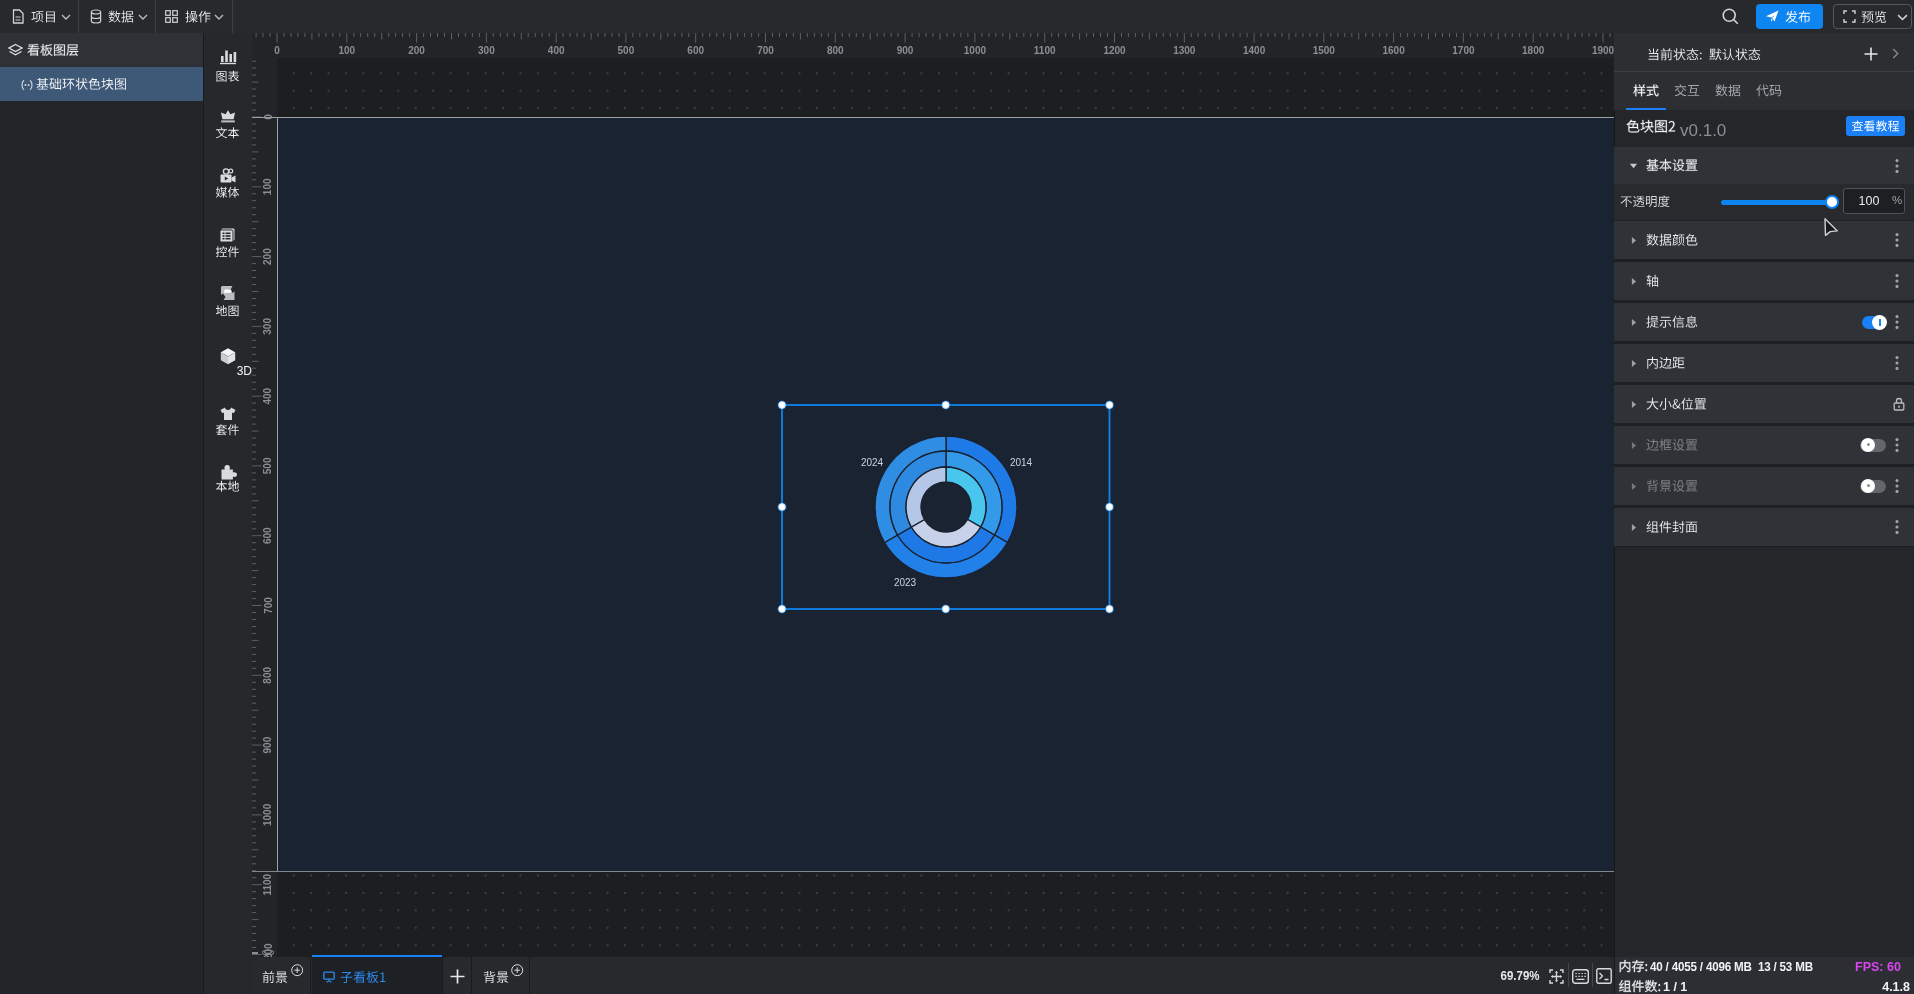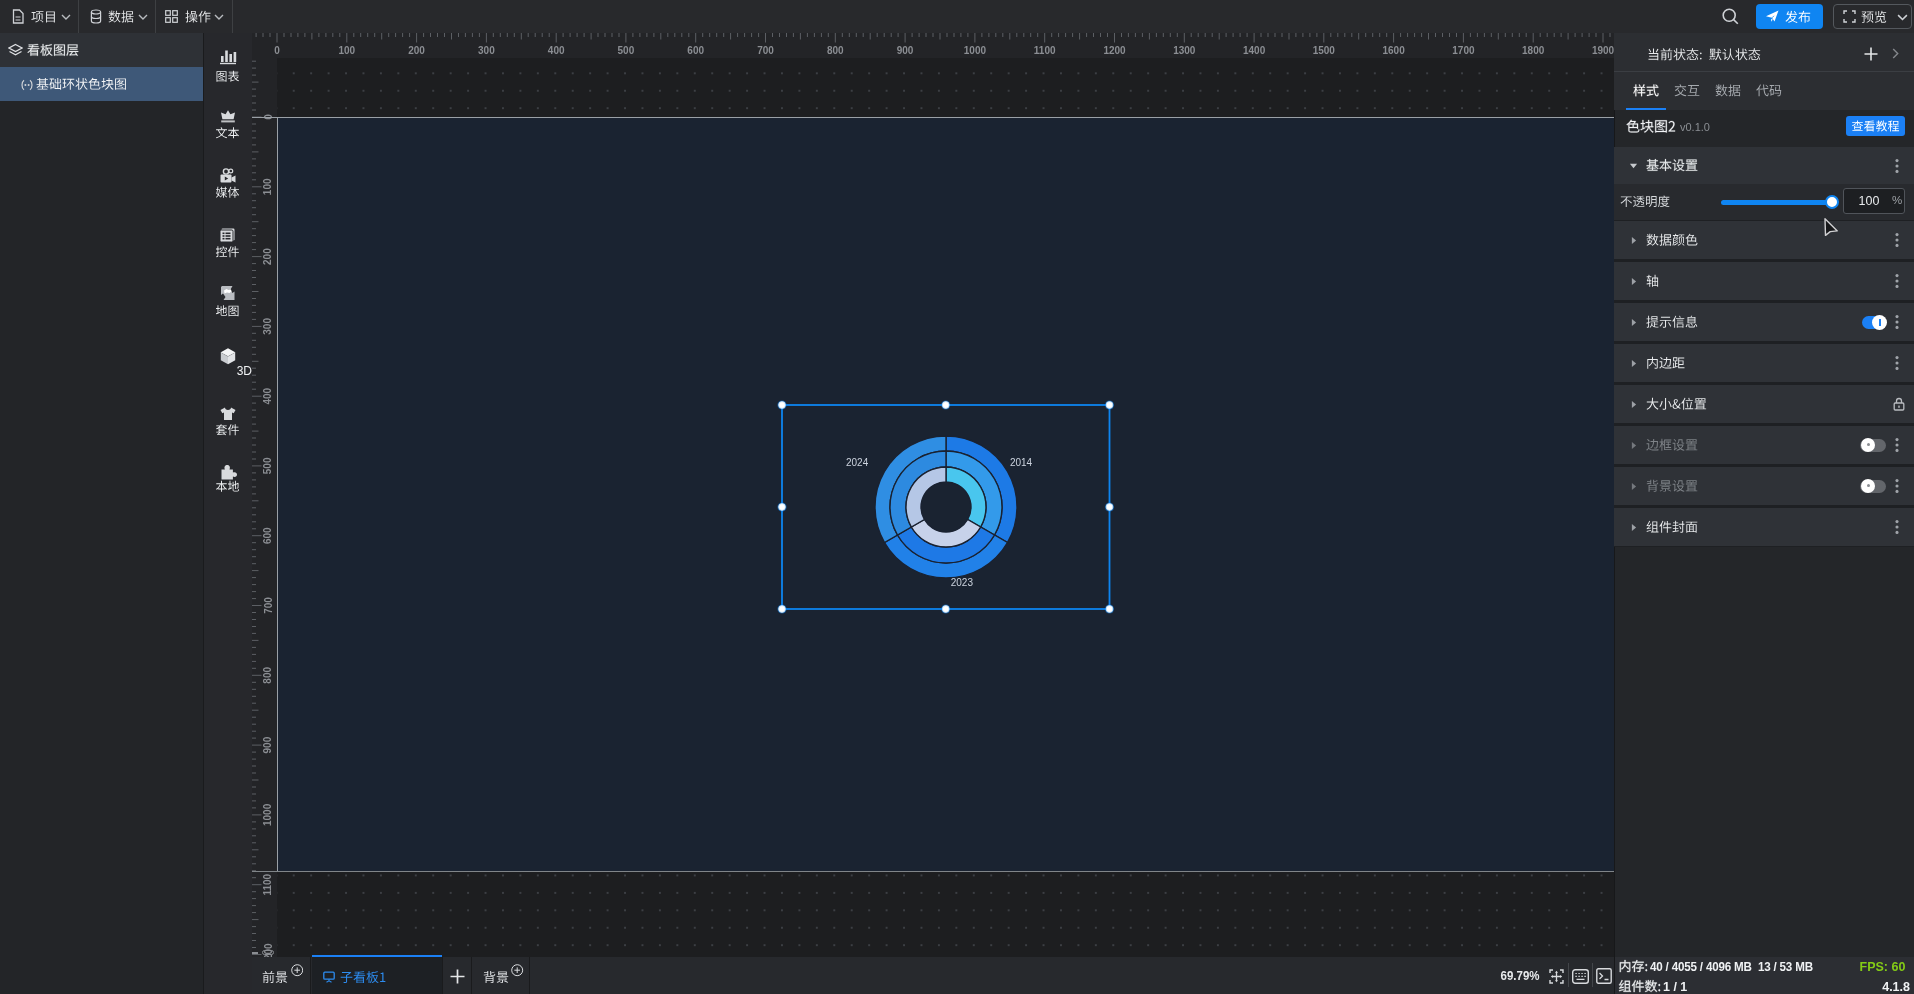--- a/index.html
+++ b/index.html
@@ -161,23 +161,23 @@
     <path d="M946.00 435.50A71 71 0 0 1 1007.49 542.00L994.50 534.50A56 56 0 0 0 946.00 450.50Z" fill="#1d7ae6" stroke="#1a2231" stroke-width="1.4"></path>
     <path d="M1007.49 542.00A71 71 0 0 1 884.51 542.00L897.50 534.50A56 56 0 0 0 994.50 534.50Z" fill="#2181e8" stroke="#1a2231" stroke-width="1.4"></path>
     <path d="M884.51 542.00A71 71 0 0 1 946.00 435.50L946.00 450.50A56 56 0 0 0 897.50 534.50Z" fill="#2f8ee3" stroke="#1a2231" stroke-width="1.4"></path>
     <path d="M946.00 450.50A56 56 0 0 1 994.50 534.50L980.64 526.50A40 40 0 0 0 946.00 466.50Z" fill="#339aea" stroke="#1a2231" stroke-width="1.4"></path>
     <path d="M994.50 534.50A56 56 0 0 1 897.50 534.50L911.36 526.50A40 40 0 0 0 980.64 526.50Z" fill="#1e79e6" stroke="#1a2231" stroke-width="1.4"></path>
     <path d="M897.50 534.50A56 56 0 0 1 946.00 450.50L946.00 466.50A40 40 0 0 0 911.36 526.50Z" fill="#2d8ae0" stroke="#1a2231" stroke-width="1.4"></path>
     <path d="M946.00 466.50A40 40 0 0 1 980.64 526.50L967.65 519.00A25 25 0 0 0 946.00 481.50Z" fill="#49c6ee" stroke="#1a2231" stroke-width="1.4"></path>
     <path d="M980.64 526.50A40 40 0 0 1 911.36 526.50L924.35 519.00A25 25 0 0 0 967.65 519.00Z" fill="#c7d2ea" stroke="#1a2231" stroke-width="1.4"></path>
     <path d="M911.36 526.50A40 40 0 0 1 946.00 466.50L946.00 481.50A25 25 0 0 0 924.35 519.00Z" fill="#b5c7e6" stroke="#1a2231" stroke-width="1.4"></path>
   </svg>
-<div class="abs" style="left:846px;top:457px;width:52px;font-size:10px;color:#ccd3de;z-index:20">2024</div>
+<div class="abs" style="left:846px;top:457px;width:52px;text-align:center;font-size:10px;color:#ccd3de;z-index:20">2024</div>
 <div class="abs" style="left:995px;top:457px;width:52px;text-align:center;font-size:10px;color:#ccd3de;z-index:20">2014</div>
-<div class="abs" style="left:921px;top:577px;width:52px;text-align:right;font-size:10px;color:#ccd3de;z-index:20">2023</div>
+<div class="abs" style="left:879px;top:577px;width:52px;text-align:center;font-size:10px;color:#ccd3de;z-index:20">2023</div>
 <svg class="abs" style="left:774px;top:396.5px" width="343.5" height="220.0" viewBox="-8 -8 343.5 220.0">
     <rect x="0" y="0" width="327.5" height="204.0" fill="none" stroke="#0d84f0" stroke-width="1.8"></rect>
     <circle cx="0" cy="0" r="4.6" fill="#0d84f0" opacity="0.55"></circle>
     <circle cx="0" cy="0" r="3.4" fill="#fff" stroke="#bfe0fb" stroke-width="0.8"></circle>
     <circle cx="0" cy="102.0" r="4.6" fill="#0d84f0" opacity="0.55"></circle>
     <circle cx="0" cy="102.0" r="3.4" fill="#fff" stroke="#bfe0fb" stroke-width="0.8"></circle>
     <circle cx="0" cy="204.0" r="4.6" fill="#0d84f0" opacity="0.55"></circle>
     <circle cx="0" cy="204.0" r="3.4" fill="#fff" stroke="#bfe0fb" stroke-width="0.8"></circle>
     <circle cx="163.75" cy="0" r="4.6" fill="#0d84f0" opacity="0.55"></circle>
     <circle cx="163.75" cy="0" r="3.4" fill="#fff" stroke="#bfe0fb" stroke-width="0.8"></circle>
@@ -193,21 +193,21 @@
 <div class="abs" style="left:1614px;top:33px;width:300px;height:961px;background:#242629;border-left:1px solid #17181a"></div>
 <div class="abs" style="left:1614px;top:33px;width:300px;height:39px;background:#2c2e32;border-bottom:1px solid #3b3e43"></div>
 <div class="abs" style="left:1614px;top:72px;width:300px;height:38px;background:#2c2e32"></div>
 <svg class="abs" style="left:1863px;top:46px" width="16" height="16" viewBox="0 0 16 16">
     <path d="M8 1.5v13M1.5 8h13" stroke="#e4e6e8" stroke-width="1.6"></path>
   </svg>
 <svg class="abs" style="left:1892px;top:48px" width="7" height="11" viewBox="0 0 7 11">
     <path d="M1.2 1l4.5 4.5L1.2 10" fill="none" stroke="#85888d" stroke-width="1.4"></path>
   </svg>
 <div class="abs" style="left:1626px;top:107.5px;width:40px;height:2.6px;background:#1b80f5"></div>
-<div class="abs" style="left:1680px;top:121px;font-size:11px;color:#8b8f94">v0.1.0</div>
+<div class="abs" style="left:1680px;top:121px;font-size:17px;color:#8b8f94">v0.1.0</div>
 <div class="abs" style="left:1846px;top:116px;width:59px;height:20px;background:#1b80f5;border-radius:3px"></div>
 <div class="abs" style="left:1614px;top:147px;width:300px;height:37px;background:#2f3237"></div>
 <svg class="abs" style="left:1629px;top:162.5px" width="9" height="6" viewBox="0 0 10 7">
     <path d="M0.8 1L5 6L9.2 1z" fill="#c6c9cd"></path>
   </svg>
 <svg class="abs" style="left:1894px;top:157.5px" width="6" height="16" viewBox="0 0 6 16">
     <circle cx="3" cy="2.6" r="1.55" fill="#a0a4a9"></circle>
     <circle cx="3" cy="8" r="1.55" fill="#a0a4a9"></circle>
     <circle cx="3" cy="13.4" r="1.55" fill="#a0a4a9"></circle>
   </svg>
@@ -333,21 +333,21 @@
 <path d="M3.4 4.5h1.4M6.4 4.5h1.4M9.4 4.5h1.4M12.4 4.5h1.4M3.4 7.3h1.4M6.4 7.3h1.4M9.4 7.3h1.4M12.4 7.3h1.4M4.5 10.4h8" stroke="#d8dadd" stroke-width="1.2"></path>
   </svg>
 <div class="abs" style="left:1592px;top:963px;width:1px;height:24px;background:#43464a"></div>
 <svg class="abs" style="left:1596px;top:968px" width="16" height="16" viewBox="0 0 16 16">
 <rect x="0.8" y="0.8" width="14.4" height="14.4" rx="1.5" fill="none" stroke="#d8dadd" stroke-width="1.4"></rect>
 <path d="M3.5 5l3 3-3 3M8.5 11.5h4" fill="none" stroke="#d8dadd" stroke-width="1.3"></path>
   </svg>
 <div class="abs" style="left:1615px;top:957px;width:299px;height:37px;background:#2c2e33"></div>
 <div class="abs" style="left:1650px;top:960px;width:260px;font-size:12.5px;font-weight:bold;color:#f0f2f4;letter-spacing:-0.2px;transform:scaleX(0.93);transform-origin:0 0">40 / 4055 / 4096 MB&nbsp;&nbsp;13 / 53 MB</div>
 <div class="abs" style="left:1663px;top:980px;font-size:12.5px;font-weight:bold;color:#f0f2f4">1 / 1</div>
-<div class="abs" style="left:1855px;top:960px;width:55px;text-align:center;font-size:12.5px;font-weight:bold;color:#84cc16">FPS: 60</div>
+<div class="abs" style="left:1855px;top:960px;width:55px;text-align:left;font-size:12.5px;font-weight:bold;color:#d946ef">FPS: 60</div>
 <div class="abs" style="left:1855px;top:980px;width:55px;text-align:right;font-size:12.5px;font-weight:bold;color:#f0f2f4">4.1.8</div>
 <svg class="abs" style="left:1823px;top:216.5px;z-index:60" width="18" height="22" viewBox="0 0 18 22">
 <path d="M2 1.8L2.5 18.4 7.2 14.6 14.3 13.9z" fill="#17181a" stroke="#d0d0d2" stroke-width="1.4" stroke-linejoin="round"></path>
   </svg>
 <svg id="ov">
     <defs>
       <path id="c26" d="M259 13C345 13 414 -20 470 -71C530 -29 587 0 639 13L663 -63C622 -74 575 -98 526 -133C584 -209 626 -298 654 -395L569 -395C546 -311 511 -239 466 -179C397 -236 328 -309 280 -385C362 -444 445 -506 445 -602C445 -687 392 -746 301 -746C200 -746 133 -671 133 -574C133 -521 151 -462 181 -402C105 -350 36 -289 36 -190C36 -72 127 13 259 13ZM410 -119C368 -83 320 -60 270 -60C188 -60 125 -113 125 -195C125 -252 166 -297 218 -338C269 -259 338 -182 410 -119ZM246 -445C224 -490 211 -535 211 -575C211 -635 246 -682 302 -682C351 -682 371 -643 371 -600C371 -535 313 -491 246 -445Z"></path>
       <path id="c31" d="M88 0L490 0L490 -76L343 -76L343 -733L273 -733C233 -710 186 -693 121 -681L121 -623L252 -623L252 -76L88 -76Z"></path>
       <path id="c32" d="M44 0L505 0L505 -79L302 -79C265 -79 220 -75 182 -72C354 -235 470 -384 470 -531C470 -661 387 -746 256 -746C163 -746 99 -704 40 -639L93 -587C134 -636 185 -672 245 -672C336 -672 380 -611 380 -527C380 -401 274 -255 44 -54Z"></path>
       <path id="c3a" d="M139 -390C175 -390 205 -418 205 -460C205 -501 175 -530 139 -530C102 -530 73 -501 73 -460C73 -418 102 -390 139 -390ZM139 13C175 13 205 -15 205 -56C205 -98 175 -126 139 -126C102 -126 73 -98 73 -56C73 -15 102 13 139 13Z"></path>

